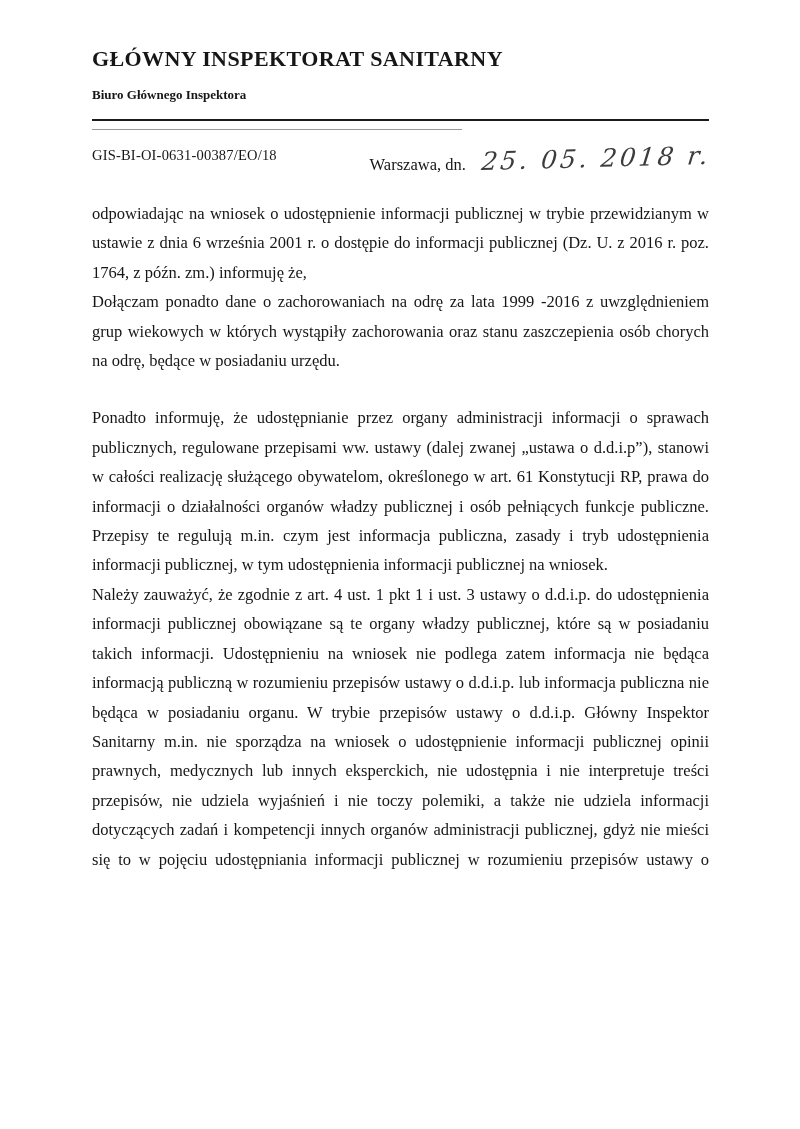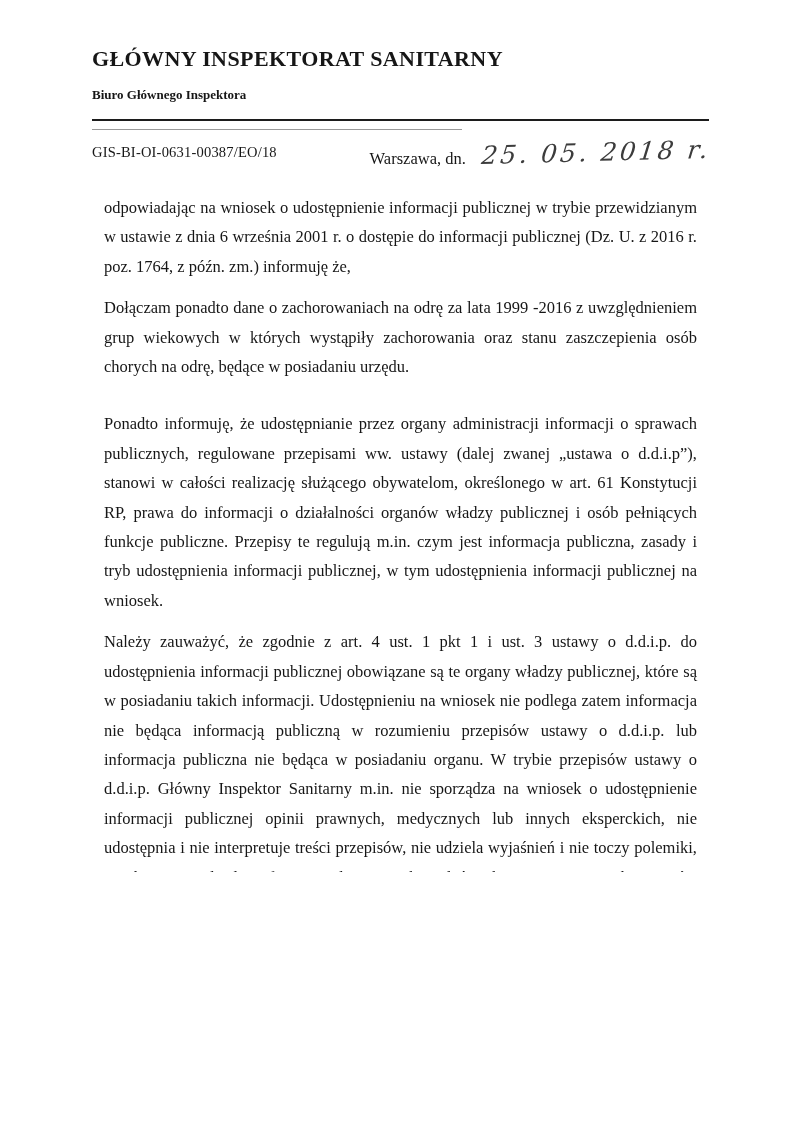--- a/index.html
+++ b/index.html
@@ -55,21 +55,21 @@
     justify-content: space-between;
     align-items: center;
     margin-top: 2px;
   }
   .ref-number {
     font-size: 14.5px;
     letter-spacing: 0.2px;
     padding-top: 2px;
   }
   .date-block {
-    margin-top: 9px;
+    margin-top: 15px;
     display: flex;
     align-items: baseline;
     white-space: nowrap;
   }
   .date-label {
     font-size: 16.5px;
   }
   .date-handwritten {
     font-family: "DejaVu Serif", serif;
     font-style: italic;
@@ -91,21 +91,21 @@
   }
 
   
   .body-text {
     margin-top: 23px;
     font-size: 16.5px;
     line-height: 29.4px;
     text-align: justify;
   }
   .body-text p {
-    margin: 12px;
+    margin: 0;
   }
   .body-text p.block-gap {
     margin-top: 28px;
   }
 
   
   .footer {
     position: absolute;
     left: 92px;
     right: 97px;

